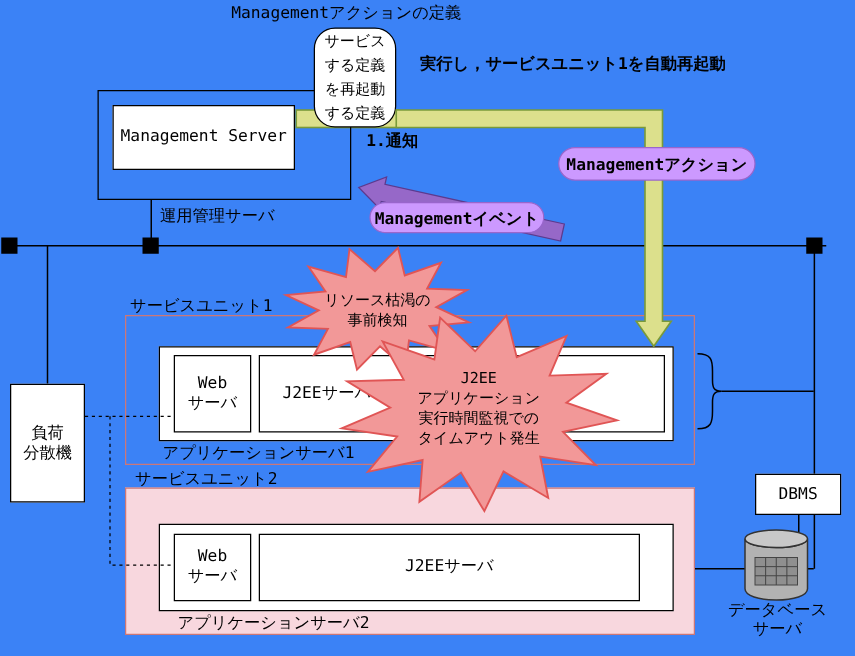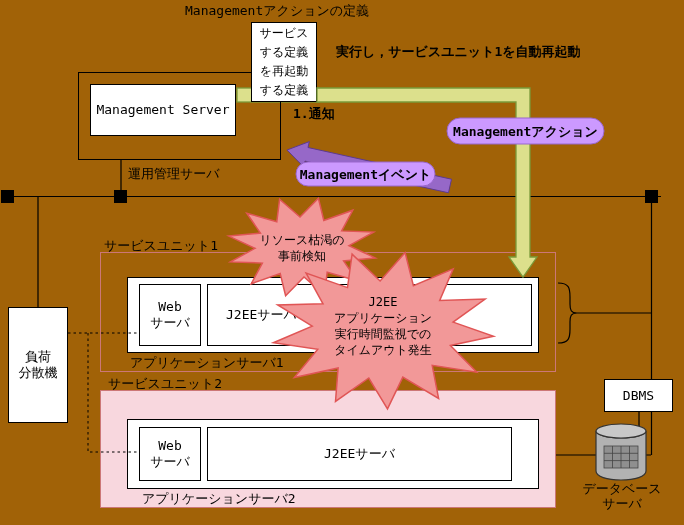--- a/index.html
+++ b/index.html
@@ -3,21 +3,21 @@
 <meta charset="utf-8">
 <style>
   :root{
     --starburst-fill:#F29898; --starburst-stroke:#E05555;
     --pill-fill:#CC99FF; --pill-stroke:#9966CC;
     --green-arrow-fill:#DCE08C; --green-arrow-stroke:#7A9A3A;
     --purple-arrow-fill:#9668C8; --purple-arrow-stroke:#5D3A8E;
     --unit-border:#CC7777; --unit2-fill:#F8D7DE;
   }
   html,body{margin:0;padding:0;background:#fff;}
-  .stage{position:relative;width:684px;height:525px;background:#a16207;overflow:hidden;
+  .stage{position:relative;width:684px;height:525px;background:#3b82f6;overflow:hidden;
          font-family:"DejaVu Sans Mono","Liberation Mono",monospace;color:#000;}
   .layer{position:absolute;left:0;top:0;width:684px;height:525px;}
   .toplayer{pointer-events:none;}
   .abs{position:absolute;}
   .box{position:absolute;border:1px solid #000;background:#fff;box-sizing:border-box;}
   .nofill{background:transparent;}
   .cc{display:flex;align-items:center;justify-content:center;text-align:center;}
   .col{display:flex;flex-direction:column;align-items:center;justify-content:center;text-align:center;}
   .t13{font-size:13px;line-height:16px;white-space:nowrap;}
   .t12{font-size:12px;line-height:19px;white-space:nowrap;}
@@ -72,21 +72,21 @@
   <div class="abs t13 bold" style="left:320px;top:44px;">
     <div style="margin-left:16px;">実行し，サービスユニット1を自動再起動</div>
   </div>
 
   <div class="box nofill" style="left:78px;top:72px;width:203px;height:88px;"></div>
   <div class="box cc t13" style="left:90px;top:84px;width:146px;height:52px;">
     <span>Management Server</span>
   </div>
   <div class="abs t13" style="left:128px;top:166px;">運用管理サーバ</div>
 
-  <div class="box col t12" style="left:251px;top:22px;width:66px;height:80px;">
+  <div class="box col t12" style="left:251px;top:22px;width:66px;height:80px;border-radius:17px;">
     <span>サービス</span>
     <span>する定義</span>
     <span>を再起動</span>
     <span>する定義</span>
   </div>
 
   <div class="abs t13 bold" style="left:293px;top:106px;">1.通知</div>
 
   <div class="abs t13" style="left:104px;top:238px;">サービスユニット1</div>
   <div class="unitbox" style="left:100px;top:252px;width:456px;height:120px;"></div>
@@ -105,21 +105,21 @@
   <div class="box" style="left:127px;top:419px;width:412px;height:70px;"></div>
   <div class="box col t13" style="left:139px;top:427px;width:62px;height:54px;">
     <span>Web</span>
     <span>サーバ</span>
   </div>
   <div class="box cc t13" style="left:207px;top:427px;width:305px;height:54px;">
     <span>J2EEサーバ</span>
   </div>
   <div class="abs t13" style="left:130px;top:491px;margin-left:12px;">アプリケーションサーバ2</div>
 
-  <div class="box col t13" style="left:8px;top:307px;width:60px;height:116px;">
+  <div class="box col t13" style="left:8px;top:307px;width:60px;height:95px;">
     <span>負荷</span>
     <span>分散機</span>
   </div>
 
   <div class="box cc t13" style="left:604px;top:379px;width:69px;height:33px;">
     <span>DBMS</span>
   </div>
   <div class="abs t13" style="left:576px;top:481px;width:92px;text-align:center;line-height:15px;">
     <div>データベース</div>
     <div>サーバ</div>

